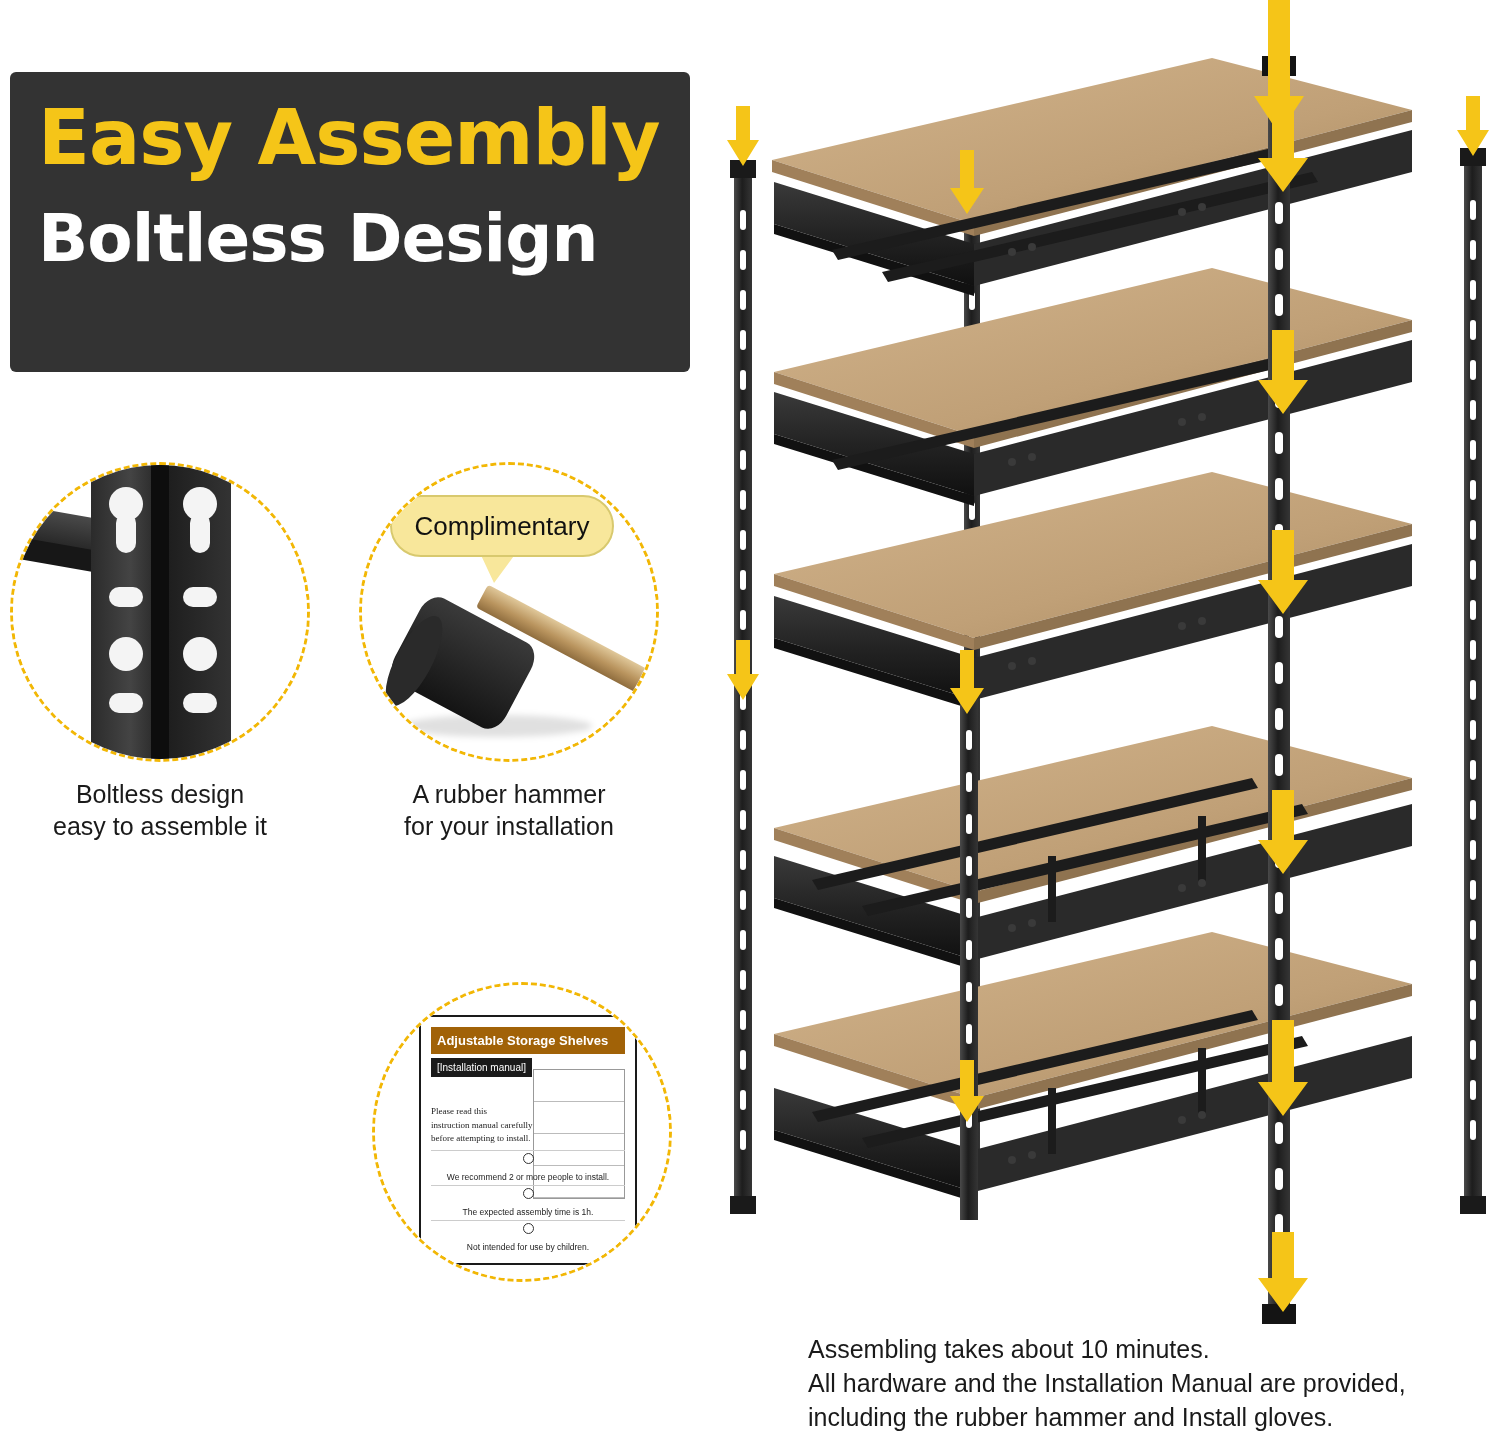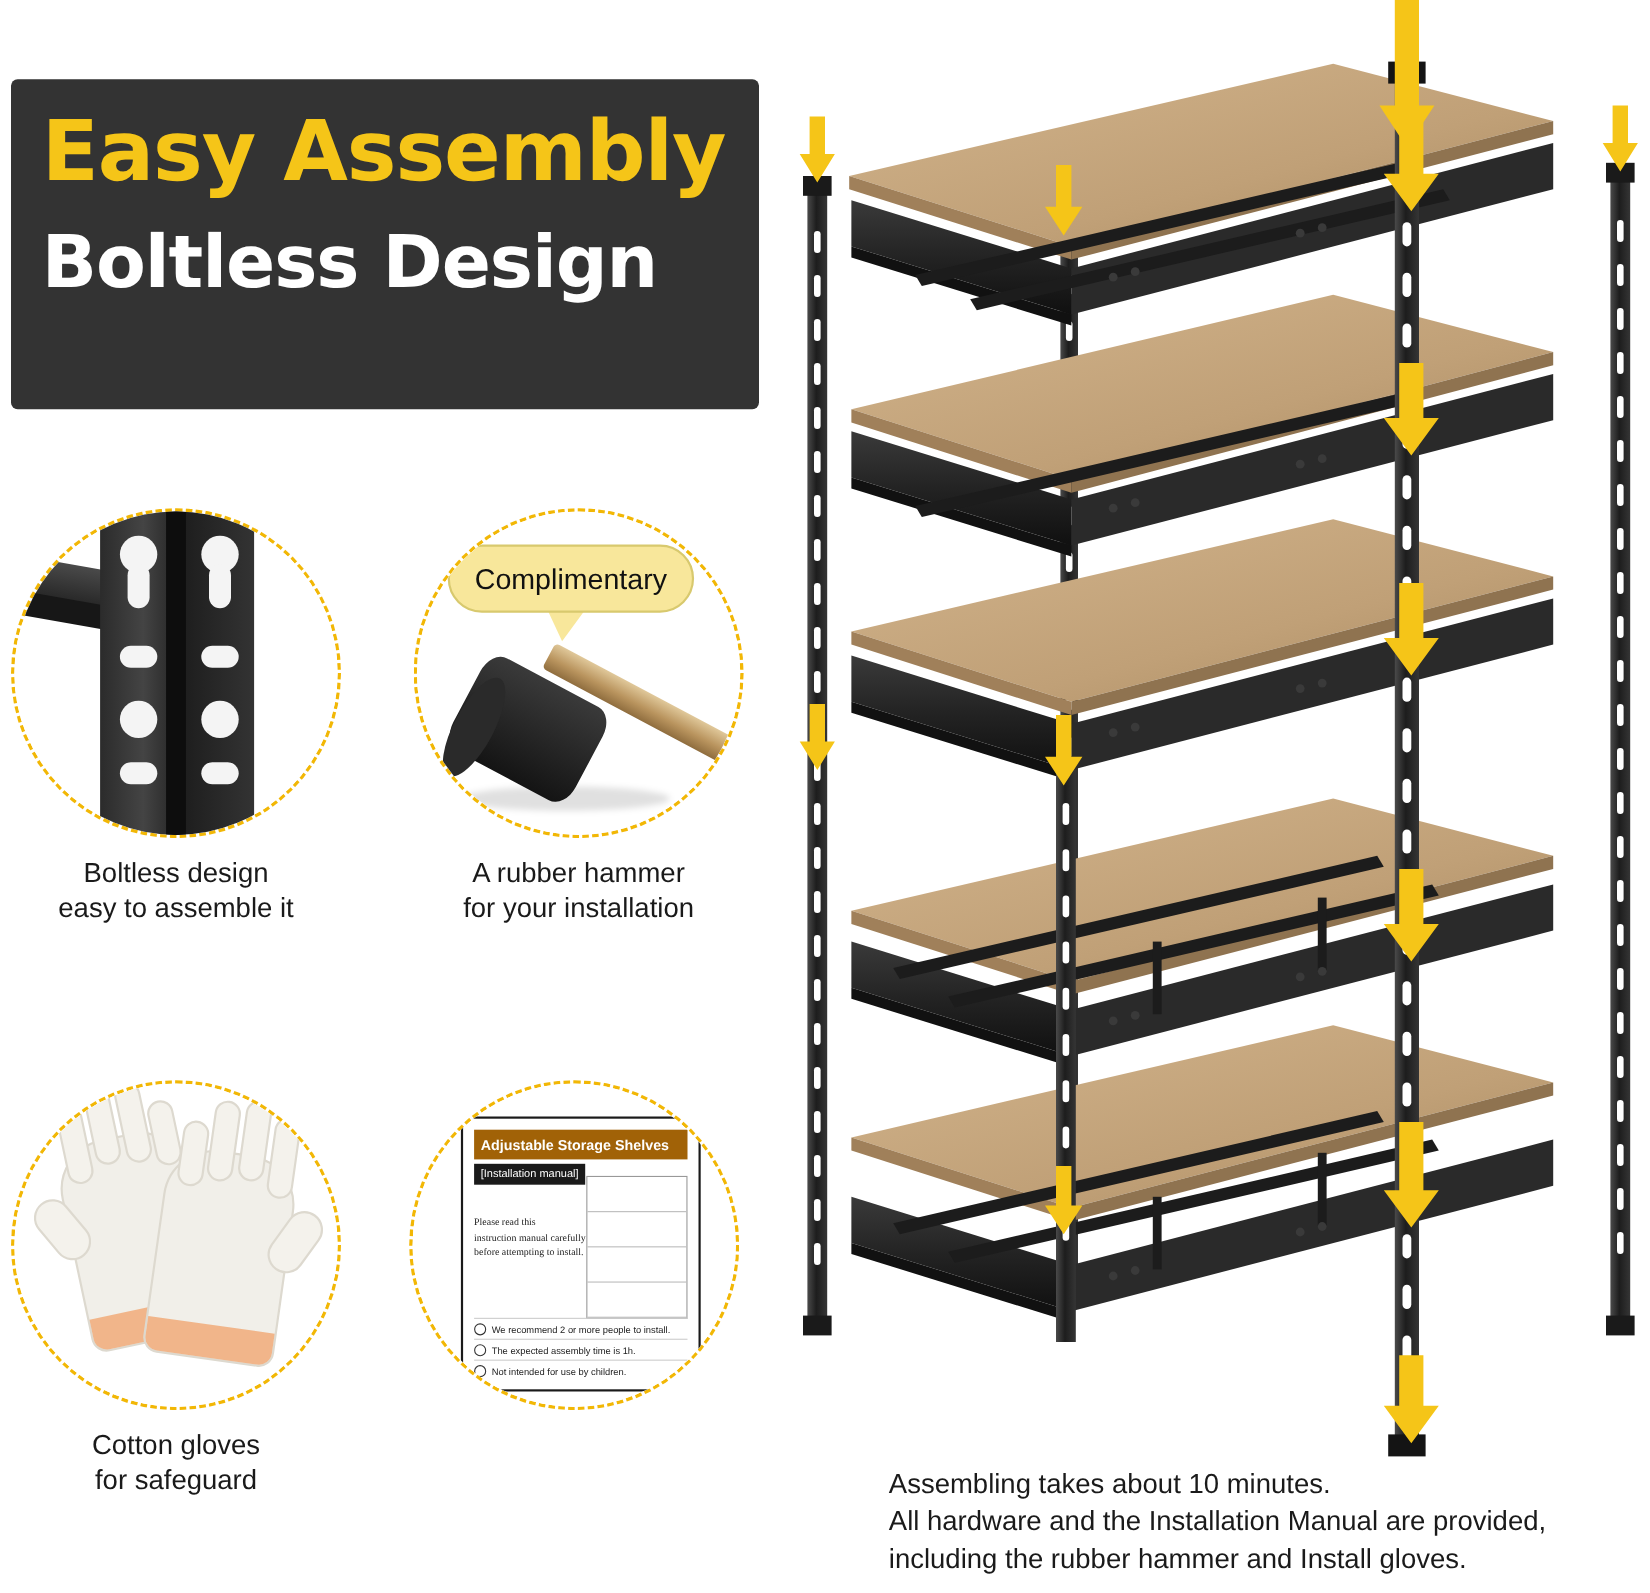--- a/index.html
+++ b/index.html
@@ -47,21 +47,21 @@
     line-height: 1.05;
     font-family: "DejaVu Sans", sans-serif;
   }
 
   
   .feature {
     position: absolute;
     width: 300px;
   }
   .feat-1 { left: 10px;  top: 462px; }
-  .feat-2 { left: 376px; top: 462px; }
+  .feat-2 { left: 359px; top: 462px; }
   .feat-3 { left: 10px;  top: 982px; }
   .feat-4 { left: 372px; top: 982px; }
 
   .circle {
     position: relative;
     width: 300px; height: 300px;
     border-radius: 50%;
     border: 3px dashed #F2B705;
     overflow: hidden;
     background: #ffffff;
@@ -236,21 +236,21 @@
   }
   .manual-figs div {
     height: 25%;
     border-bottom: 1px solid #bbb;
   }
   .manual-notes {
     position: absolute; left: 10px; bottom: 8px; right: 10px;
     font-size: 8.5px; color: #222; line-height: 1.9;
     font-family: "Liberation Sans", sans-serif;
   }
-  .manual-notes .row { display: flex; align-items: center; gap: 5px; border-top: 1px solid #ccc; padding-top: 2px;}
+  .manual-notes .row { display: flex; align-items: center; gap: 5px; border-top: 1px solid #ccc; padding-top: 2px; flex-direction: column;}
   .mini-ico {
     width: 11px; height: 11px; border: 1px solid #333; border-radius: 50%;
     flex: 0 0 auto;
   }
   .manual-shadow {
     position: absolute; left: 52px; top: 42px;
     width: 218px; height: 250px;
     background: #1a1a1a;
     z-index: -1;
   }
@@ -316,44 +316,20 @@
           <div class="hammer-head"></div>
           <div class="hammer-head-cap"></div>
           <div class="bubble-tail"></div>
           <div class="bubble">Complimentary</div>
         </div>
       </div>
       <div class="feat-caption">A rubber hammer
 for your installation</div>
     </div>
 
-    <div class="feature feat-3">
-      <div class="circle">
-        <div class="gloves-art">
-          <div class="glove g1">
-            <div class="finger" style="left:8px;"></div>
-            <div class="finger" style="left:36px; top:-52px;"></div>
-            <div class="finger" style="left:64px; top:-48px;"></div>
-            <div class="finger" style="left:90px; top:-26px; height:60px;"></div>
-            <div class="thumb"></div>
-            <div class="cuff"></div>
-          </div>
-          <div class="glove g2">
-            <div class="finger" style="left:8px; top:-26px; height:60px;"></div>
-            <div class="finger" style="left:34px; top:-48px;"></div>
-            <div class="finger" style="left:62px; top:-52px;"></div>
-            <div class="finger" style="left:90px;"></div>
-            <div class="thumb" style="left:auto; right:-24px; transform:rotate(28deg);"></div>
-            <div class="cuff"></div>
-          </div>
-        </div>
-      </div>
-      <div class="feat-caption">Cotton gloves
-for safeguard</div>
-    </div>
 
     <div class="feature feat-4">
       <div class="circle">
         <div class="manual-art">
           <div class="manual-shadow"></div>
           <div class="manual-page">
             <div class="manual-title">Adjustable Storage Shelves</div>
             <div class="manual-sub">[Installation manual]</div>
             <div class="manual-figs">
               <div></div>

